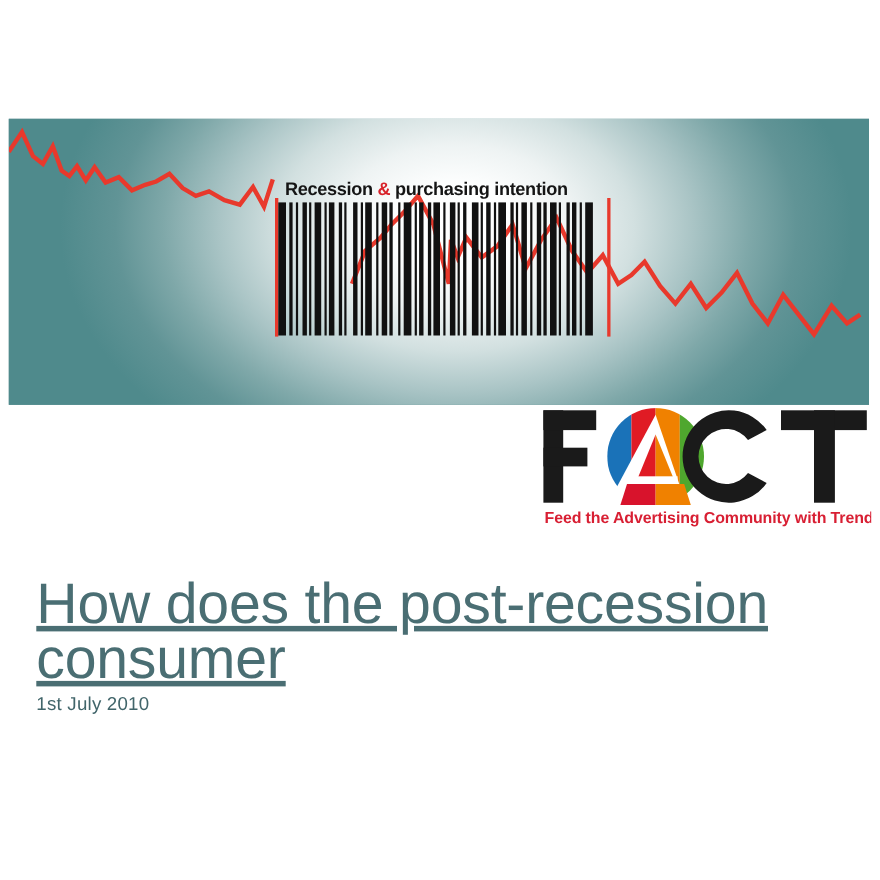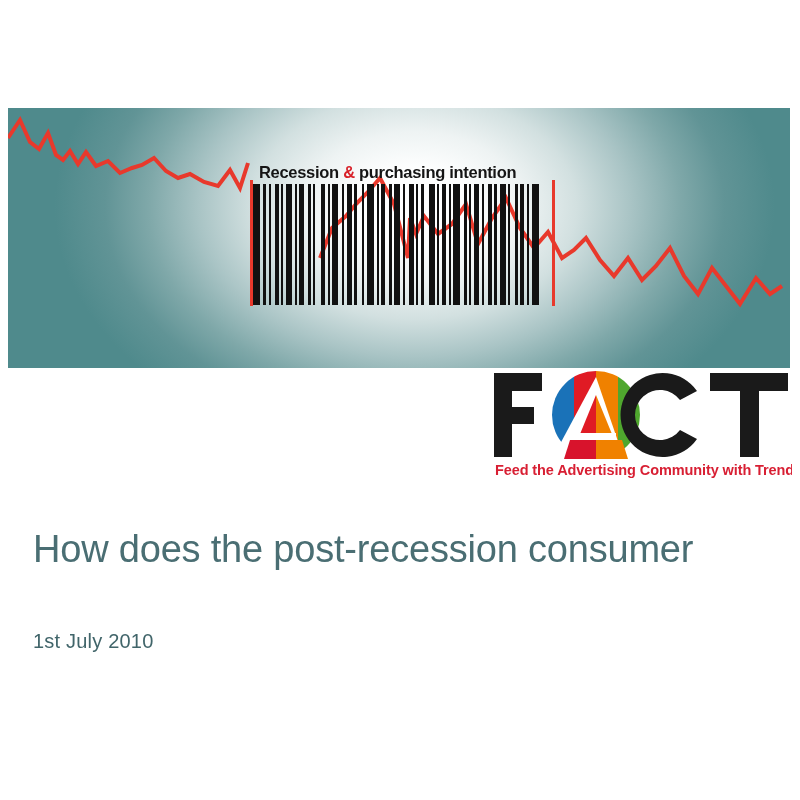--- a/index.html
+++ b/index.html
@@ -111,34 +111,35 @@
   }
   #fact-logo svg { display: block; width: 300px; height: 110px; }
 
   
   #headline {
     position: absolute;
     left: 33px;
     top: 524px;
     width: 730px;
     font-family: "Liberation Sans", sans-serif;
-    font-size: 38px;
+    font-size: 52px;
     font-weight: 400;
     line-height: 50px;
     color: #4a6e73;
     letter-spacing: -0.2px;
+    text-decoration: underline;
   }
   #headline .line2 { display: block; }
 
   #slide-date {
     position: absolute;
     left: 33px;
     top: 630px;
     font-family: "Liberation Sans", sans-serif;
-    font-size: 20px;
+    font-size: 17px;
     font-weight: 400;
     color: #41656a;
     letter-spacing: 0.2px;
   }
 </style>
 </head>
 <body>
 
 <div id="slide">
 

